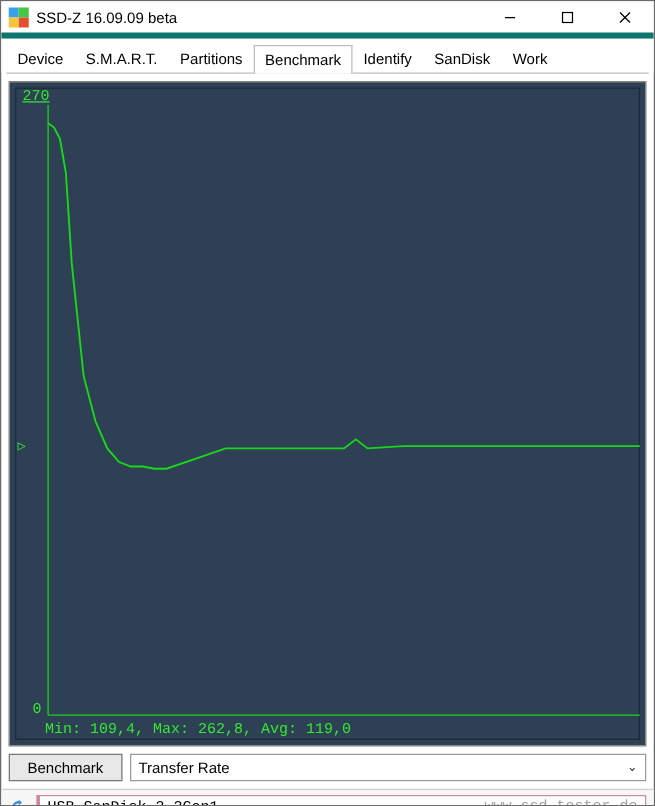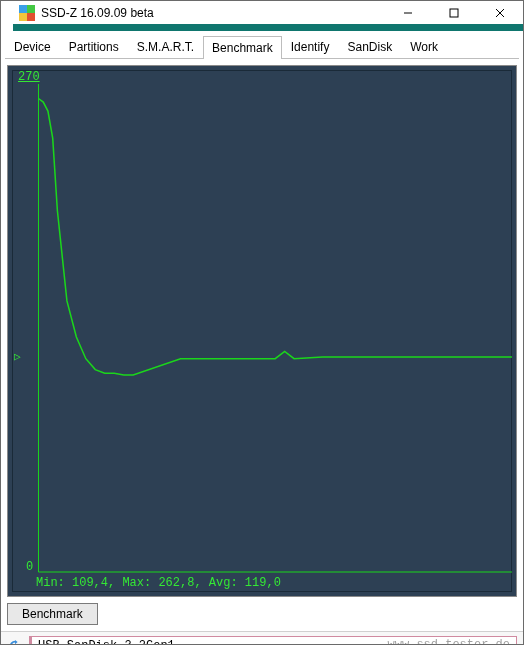--- a/index.html
+++ b/index.html
@@ -11,22 +11,21 @@
     height: 645px;
     overflow: hidden;
     border: 1px solid #6a6a6a;
   }
   .titlebar {
     height: 30px;
     display: flex;
     align-items: center;
     padding-left: 6px;
     background: #fff;
-    border-bottom: 7px solid #0f766e;
-    margin-left: 12px;
+    border-bottom: 5px solid #0f766e;
   }
   .titlebar .app-icon {
     width: 16px; height: 16px;
     margin-right: 6px;
     display: flex; flex-wrap: wrap;
   }
   .titlebar .app-icon span { width:8px; height:8px; }
   .titlebar .title { flex: 1; color: #000; font-size: 12px; }
   .win-btns { display: flex; height: 100%; }
   .win-btn {
@@ -199,22 +198,22 @@
       <svg viewBox="0 0 10 10">
           <line x1="1" y1="1" x2="9" y2="9" stroke="#000" stroke-width="1"></line>
           <line x1="9" y1="1" x2="1" y2="9" stroke="#000" stroke-width="1"></line>
         </svg>
     </div>
   </div>
 </div>
 
 <div class="tabs">
   <div class="tab">Device</div>
+  <div class="tab">S.M.A.R.T.</div>
   <div class="tab">Partitions</div>
-  <div class="tab">S.M.A.R.T.</div>
   <div class="tab active">Benchmark</div>
   <div class="tab">Identify</div>
   <div class="tab">SanDisk</div>
   <div class="tab">Work</div>
 </div>
 <div class="tab-underline"></div>
 
 <div class="chart-wrap">
   <div class="chart-inner"></div>
   <svg class="chart-svg" viewBox="0 0 500 530" preserveAspectRatio="none">
@@ -223,20 +222,24 @@
     <polyline id="chart-line" fill="none" stroke="#1bd61b" stroke-width="1.5" points="30.0,32.5 34.7,36.1 39.3,45.1 44.0,72.2 48.6,144.5 58.0,234.9 67.3,271.0 76.6,292.7 85.9,303.6 95.2,307.2 104.6,307.2 113.9,309.0 123.2,309.0 169.8,292.7 216.4,292.7 263.0,292.7 272.3,285.5 281.6,292.7 309.6,290.9 356.2,290.9 402.8,290.9 449.4,290.9 496.0,290.9"></polyline>
   </svg>
   <div class="y-max">270</div>
   <div class="y-min">0</div>
   <div class="y-marker" id="avg-marker" style="top: calc(54.8903% - 7px);">▷</div>
   <div class="stats">Min: 109,4, Max: 262,8, Avg: 119,0</div>
 </div>
 
 <div class="controls">
   <button class="btn">Benchmark</button>
+  <div class="select">
+    <span>Transfer Rate</span>
+    <span class="chev">⌄</span>
+  </div>
 </div>
 
 <div class="statusbar">
   <div class="sb-icon">
     <svg viewBox="0 0 16 16" width="14" height="14">
         <path d="M8 2a6 6 0 1 0 5.7 4.1l-1.8.7A4 4 0 1 1 8 4v2l3-2.5L8 1z" fill="#3a8edb"></path>
       </svg>
   </div>
   <div class="sb-drive">
     <span>USB SanDisk 3.2Gen1</span>

